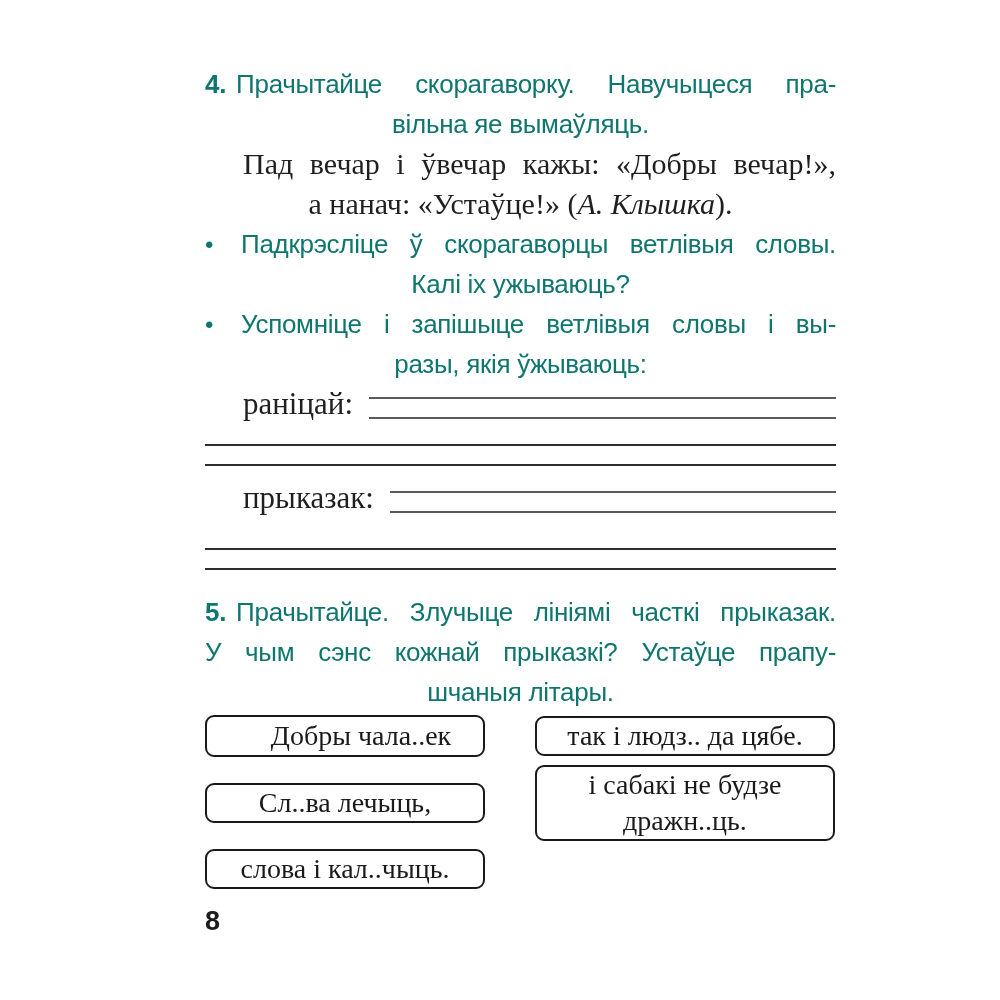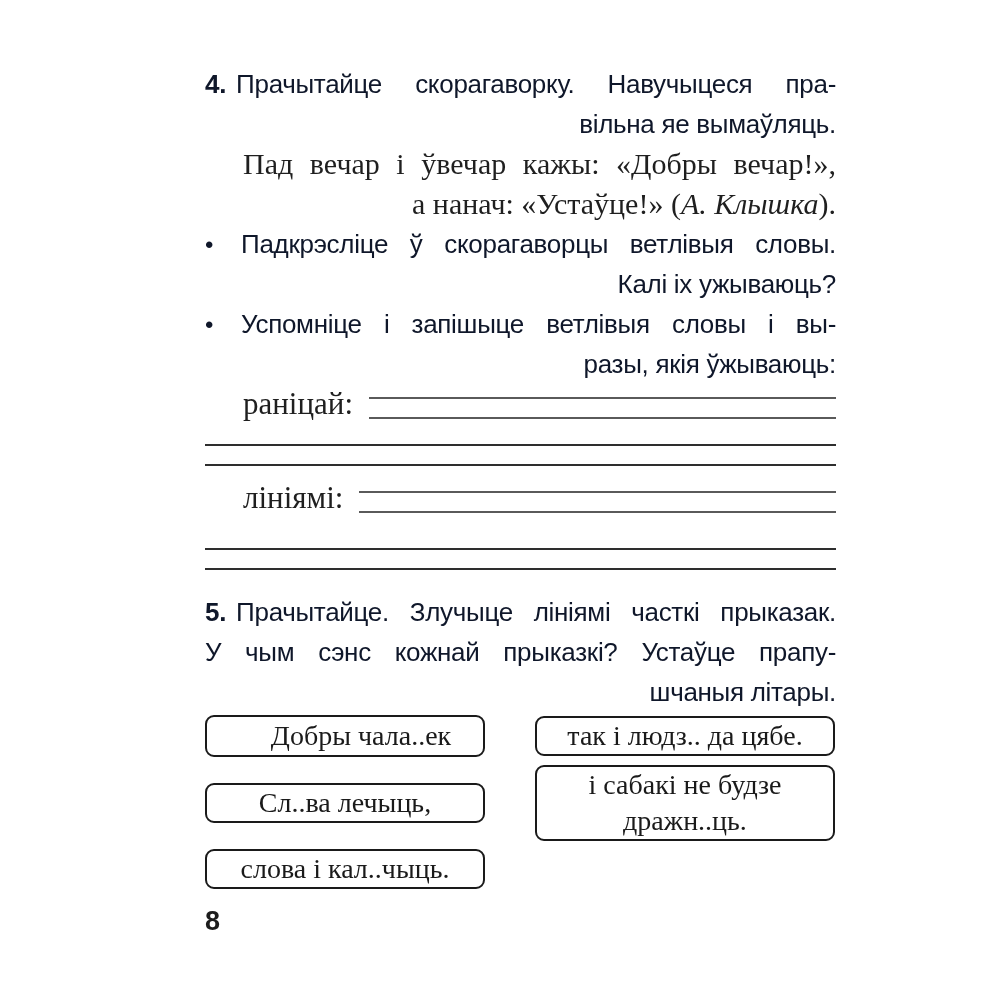--- a/index.html
+++ b/index.html
@@ -20,41 +20,41 @@
     top: 0;
     width: 631px;
     padding-top: 64px;
   }
 
   
   .line {
     display: block;
     height: 40px;
     line-height: 40px;
-    color: #0f172a;
+    color: #0f766e;
     overflow: visible;
     white-space: nowrap;
   }
   .sans {
     font-family: "Liberation Sans", "DejaVu Sans", sans-serif;
     font-size: 26px;
     letter-spacing: -0.3px;
   }
   .serif {
     font-family: "Liberation Serif", "DejaVu Serif", serif;
     font-size: 30px;
     color: #1f1f1f;
   }
   .jl {                      
     text-align: justify;
     text-align-last: justify;
     white-space: normal;
   }
   .ll {                      
-    text-align: right;
+    text-align: center;
   }
   .num {
     font-weight: bold;
     margin-right: 10px;
   }
   .indent { text-indent: 38px; }
   .marker {
     display: inline-block;
     width: 36px;
     font-size: 24px;
@@ -159,21 +159,21 @@
       <span class="write-label">раніцай:</span>
       <span class="label-lines">
           <span class="la"></span>
           <span class="lb"></span>
         </span>
     </div>
     <div class="rule gap2"></div>
     <div class="rule"></div>
 
     <div class="write-row gap">
-      <span class="write-label">лініямі:</span>
+      <span class="write-label">прыказак:</span>
       <span class="label-lines">
           <span class="la"></span>
           <span class="lb"></span>
         </span>
     </div>
     <div class="rule gap12"></div>
     <div class="rule"></div>
 
     <div class="spacer22"></div>
 

